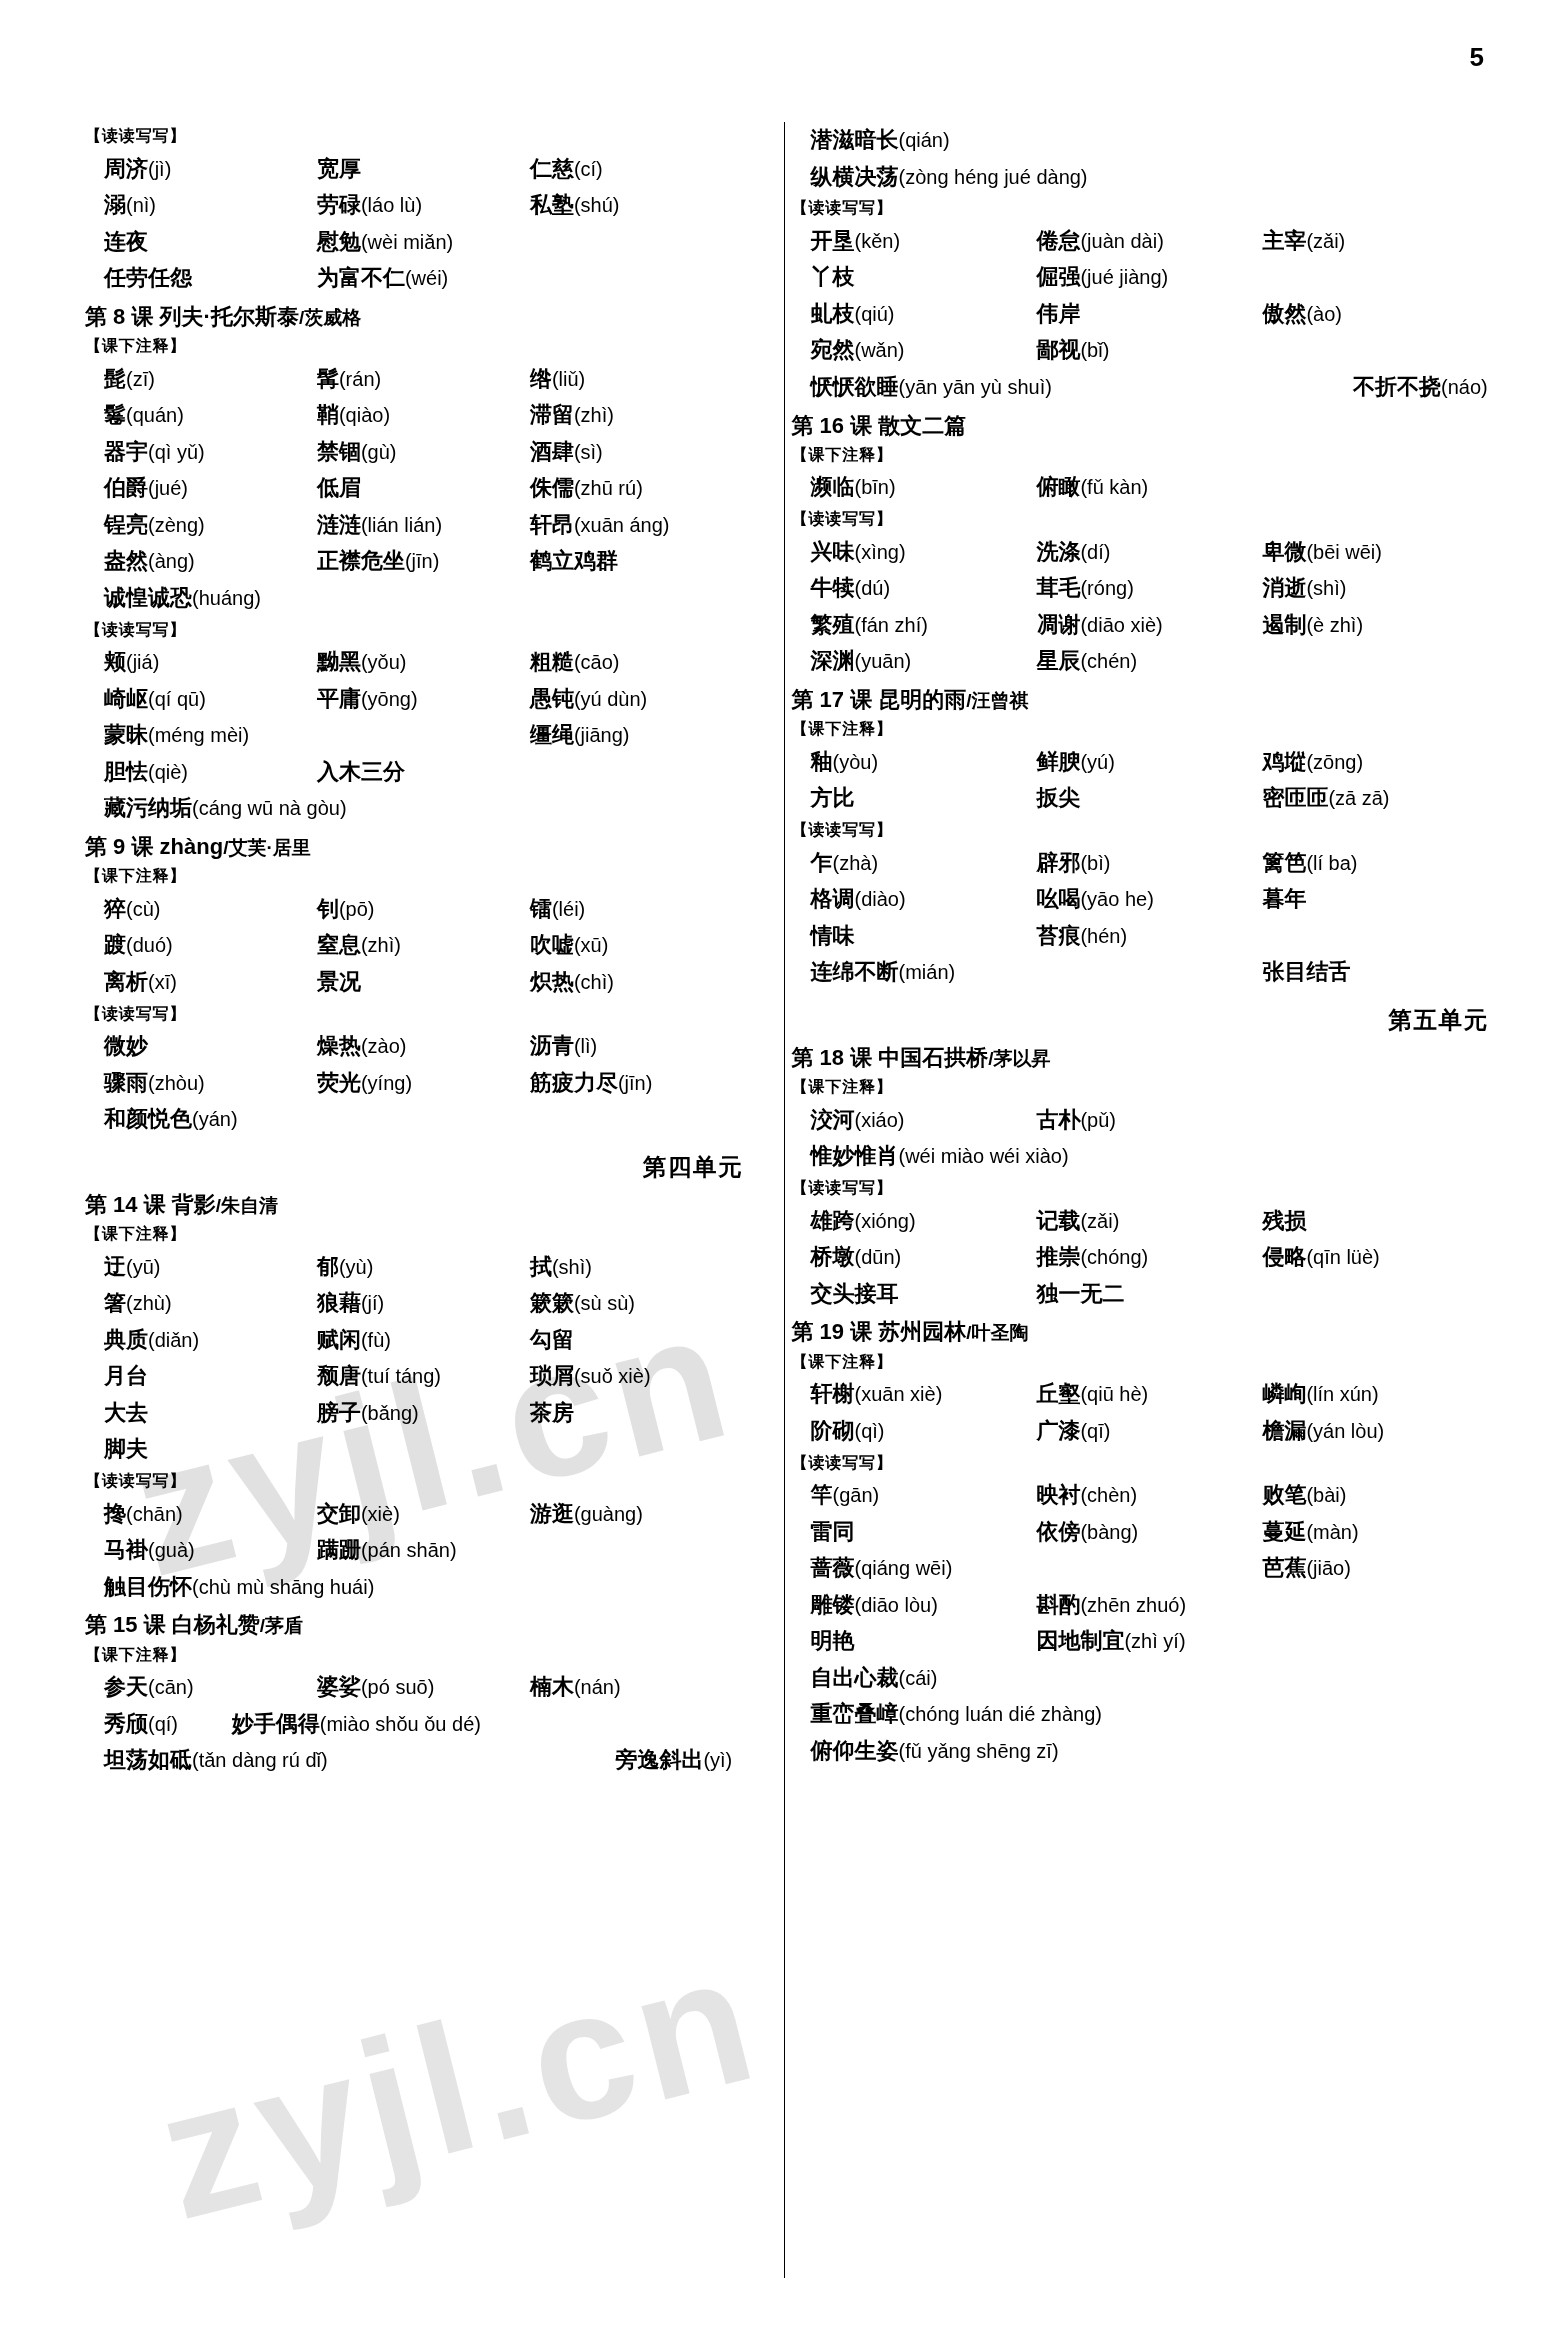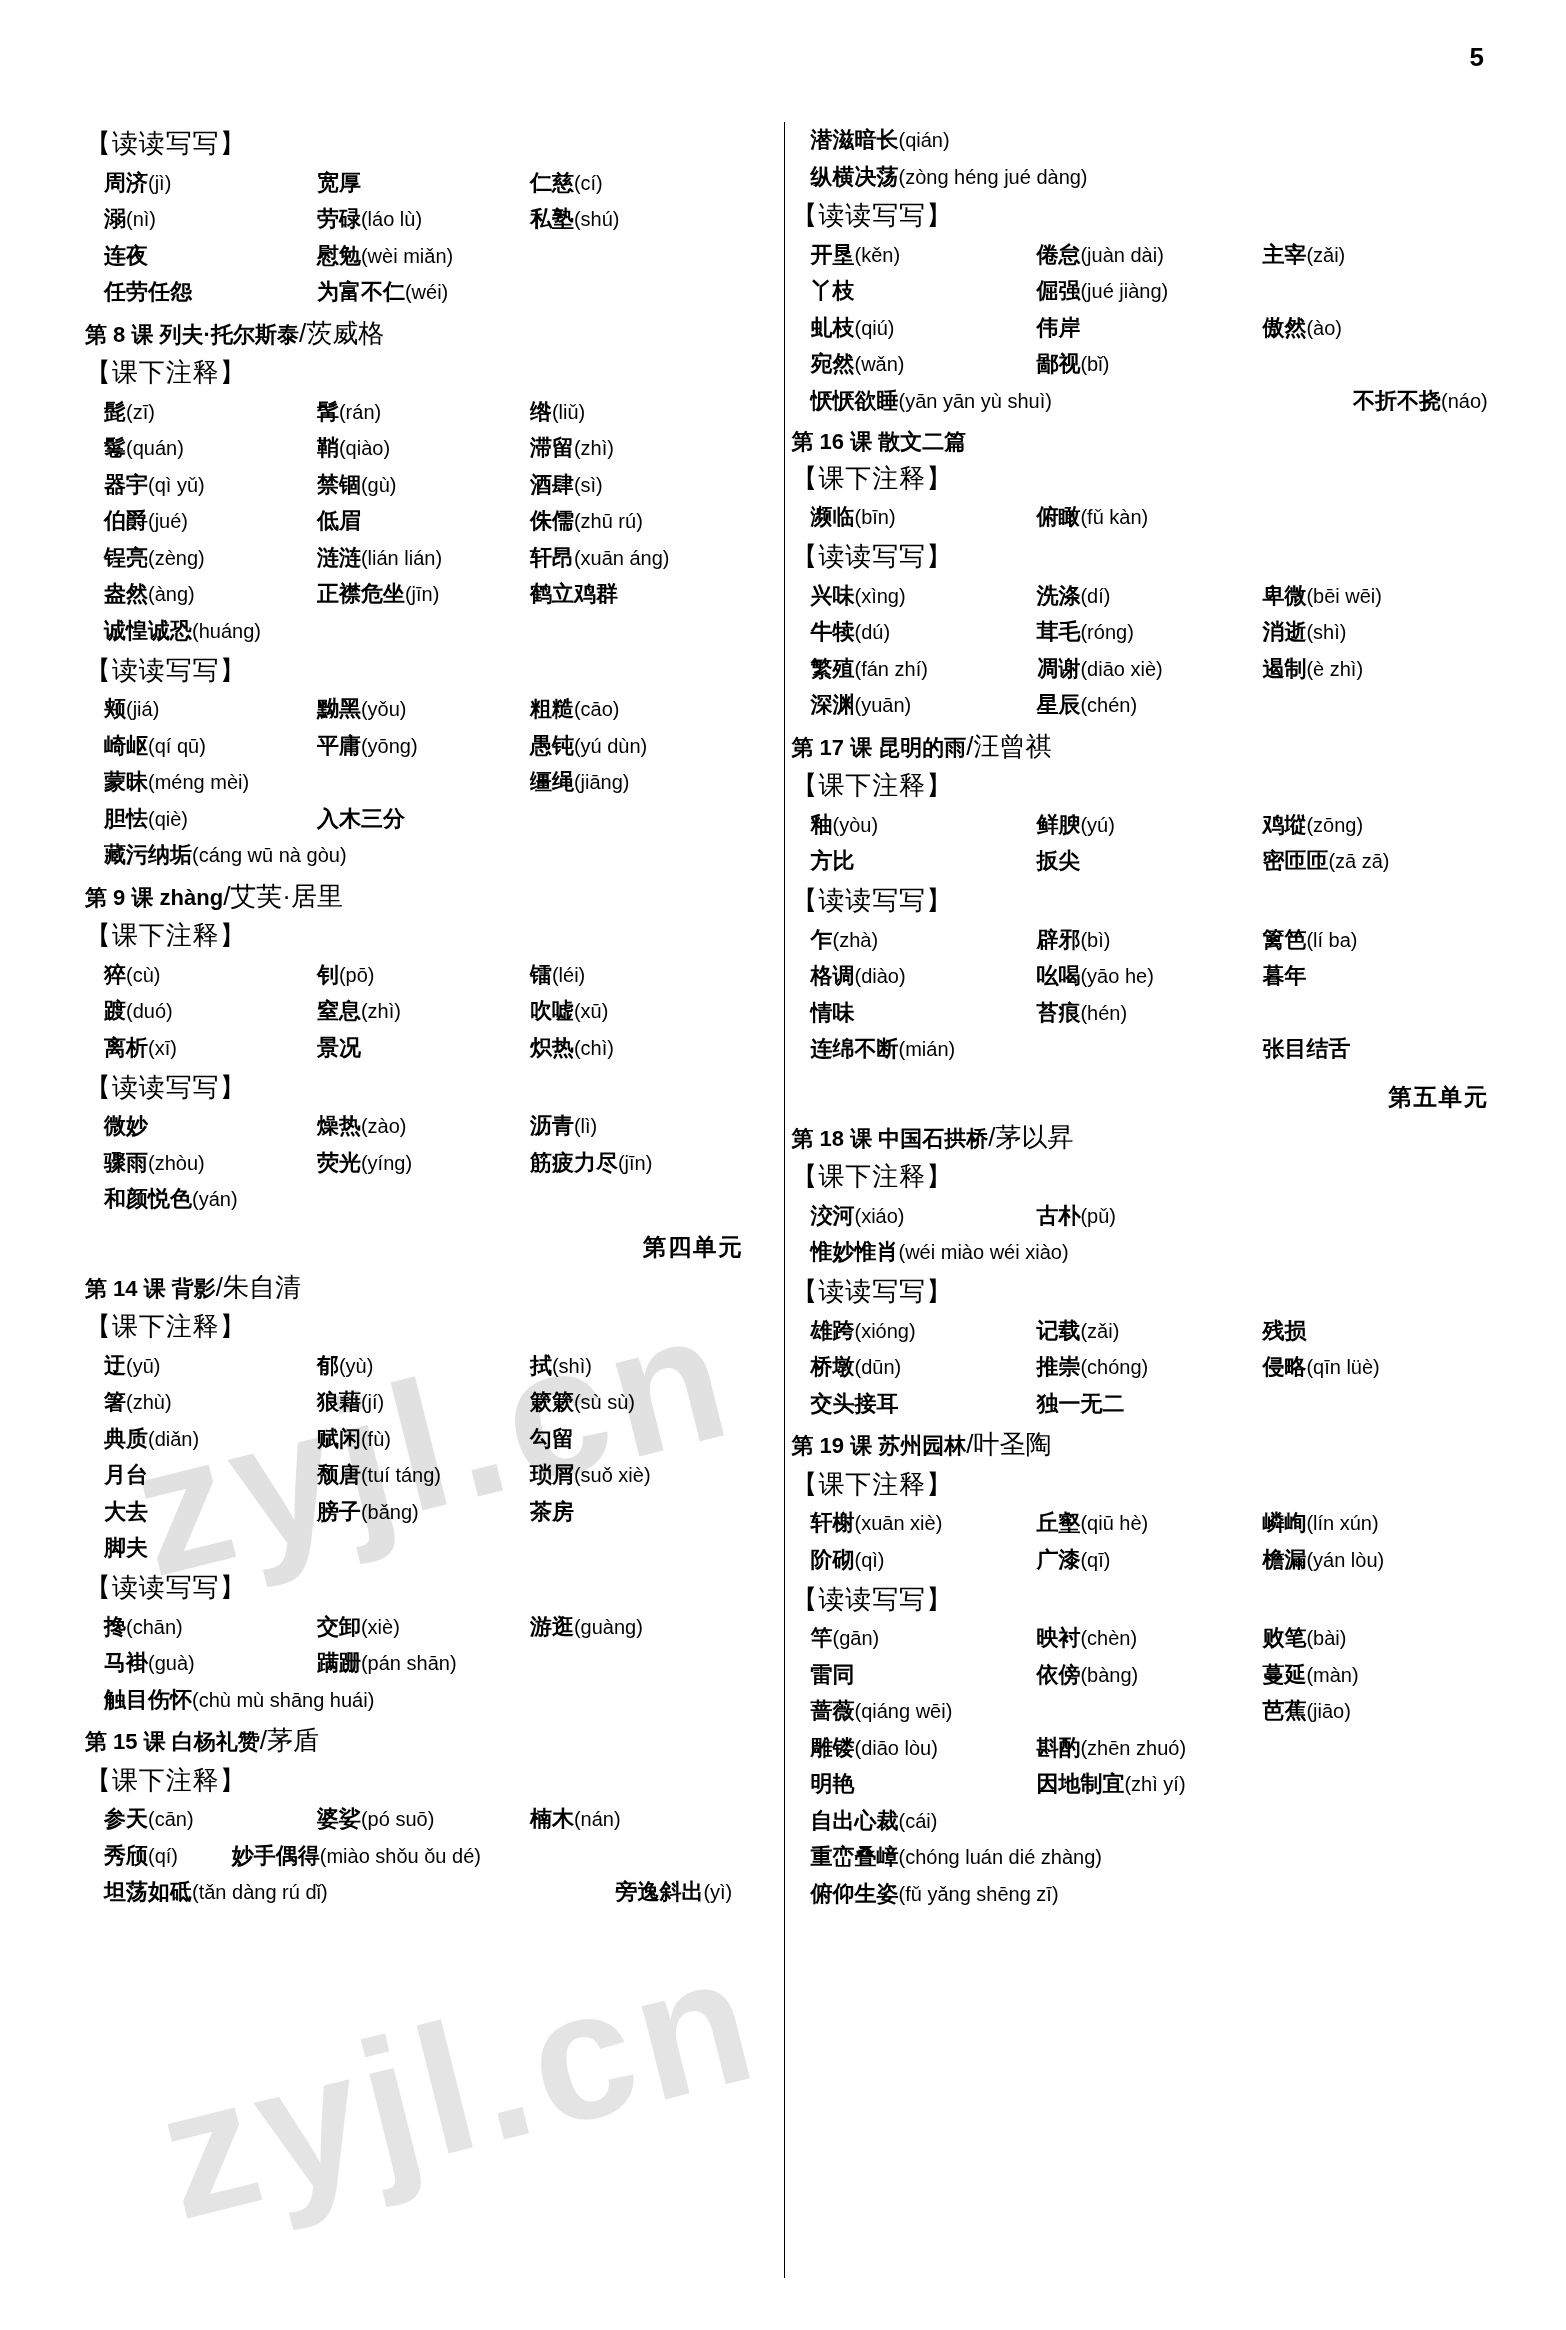--- a/index.html
+++ b/index.html
@@ -30,34 +30,34 @@
     display:flex;
   }
   .col {
     width:50%;
     box-sizing:border-box;
   }
   .col.left { padding-right:40px; }
   .col.right { border-left:1.7px solid #000; }
 
   .blockhead {
-    font-weight:normal;
-    font-size:26px;
+    font-weight:bold;
+    font-size:16px;
     letter-spacing:0.9px;
     margin:4.3px 0 3.5px 7px;
     font-family:"Liberation Sans", sans-serif;
   }
   .lesson {
     font-weight:bold;
     font-size:22px;
     margin:6px 0 4.3px 7px;
     font-family:"Liberation Sans", sans-serif;
     white-space:nowrap;
   }
-  .lesson .author { font-weight:normal; font-size:26px; }
+  .lesson .author { font-weight:bold; font-size:19px; }
   .unit {
     font-weight:bold;
     font-size:23.5px;
     text-align:right;
     margin:14px 0 7px 0;
     letter-spacing:1.7px;
     font-family:"Liberation Sans", sans-serif;
   }
   .row {
     display:flex;

